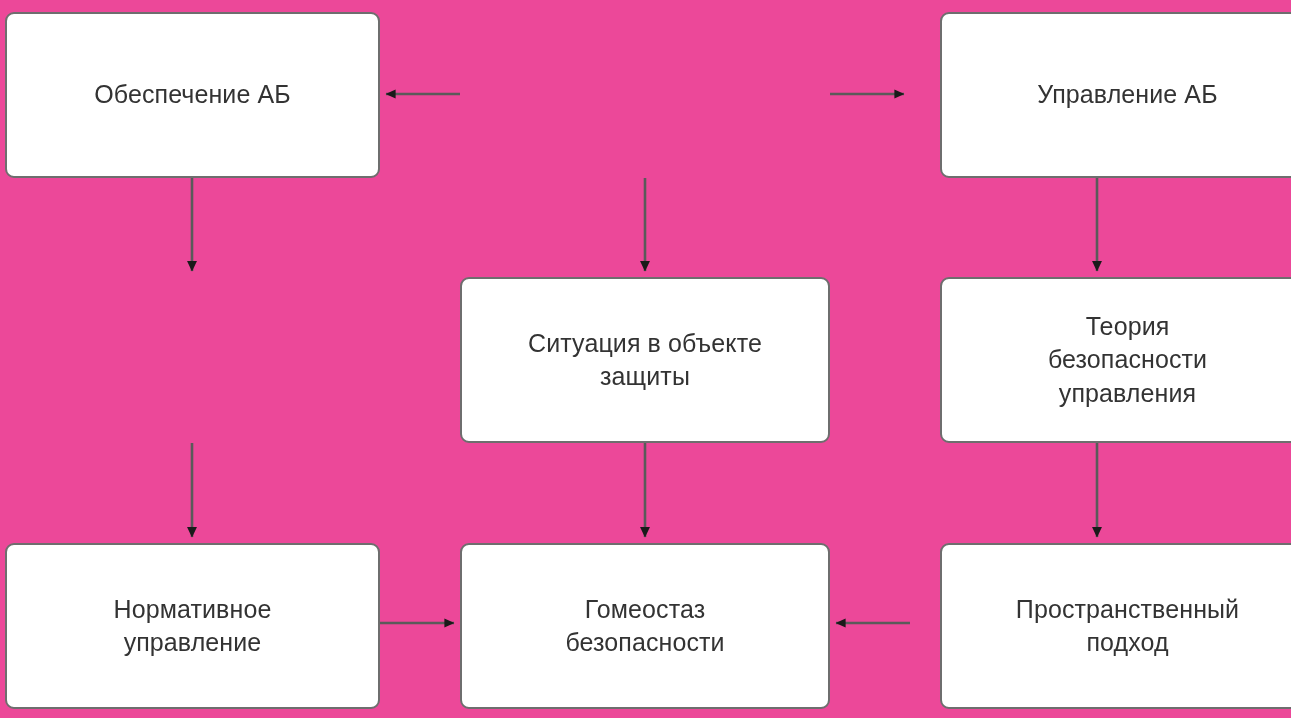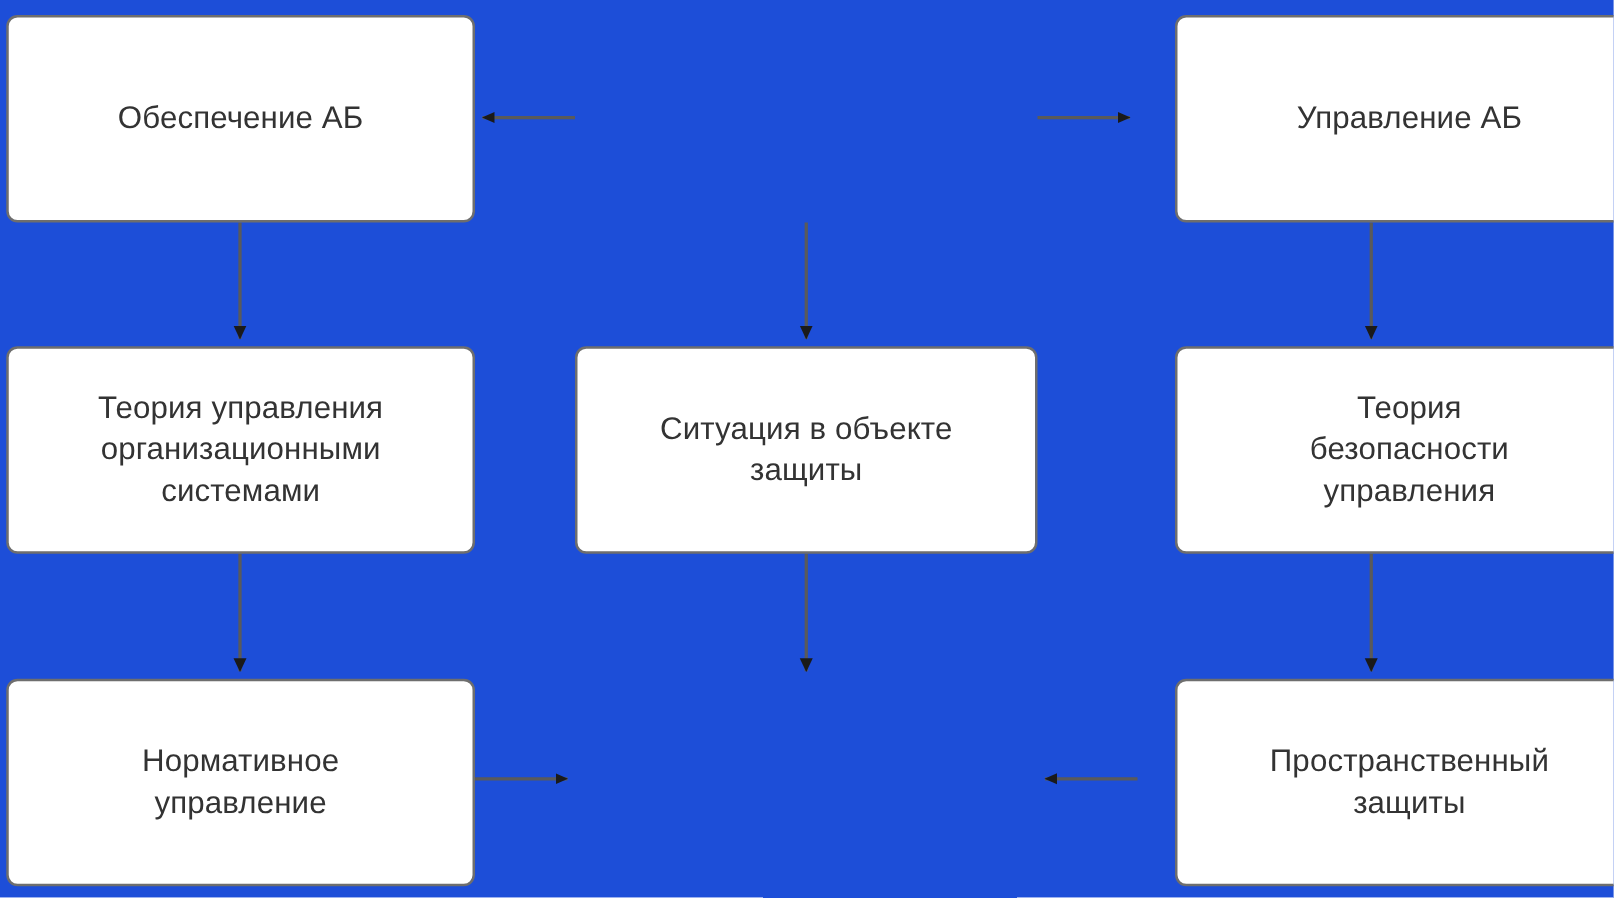--- a/index.html
+++ b/index.html
@@ -5,21 +5,21 @@
 <style>
   html, body {
     margin: 0;
     padding: 0;
     background: #ffffff;
   }
   #canvas {
     position: relative;
     width: 1291px;
     height: 718px;
-    background: #1d4ed8;
+    background: #ec4899;
     overflow: hidden;
     font-family: "Liberation Sans", "DejaVu Sans", sans-serif;
   }
   #connectors {
     position: absolute;
     left: 0;
     top: 0;
     width: 1291px;
     height: 718px;
     pointer-events: none;
@@ -92,37 +92,36 @@
     <line x1="910" y1="623" x2="836" y2="623" stroke="#5a5a5a" stroke-width="2.6" marker-end="url(#ah-left)"></line>
   </svg>
 
   <div class="node col-1 row-1">
     <span class="node-label">Обеспечение АБ</span>
   </div>
   <div class="node col-3 row-1">
     <span class="node-label">Управление АБ</span>
   </div>
 
-  <div class="node col-1 row-2">
-    <span class="node-label">Теория управления
-организационными
-системами</span>
-  </div>
   <div class="node col-2 row-2">
     <span class="node-label">Ситуация в объекте
 защиты</span>
   </div>
   <div class="node col-3 row-2">
     <span class="node-label">Теория
 безопасности
 управления</span>
   </div>
 
   <div class="node col-1 row-3">
     <span class="node-label">Нормативное
 управление</span>
   </div>
+  <div class="node col-2 row-3">
+    <span class="node-label">Гомеостаз
+безопасности</span>
+  </div>
   <div class="node col-3 row-3">
     <span class="node-label">Пространственный
-защиты</span>
+подход</span>
   </div>
 
 </div>
 
 </body></html>

